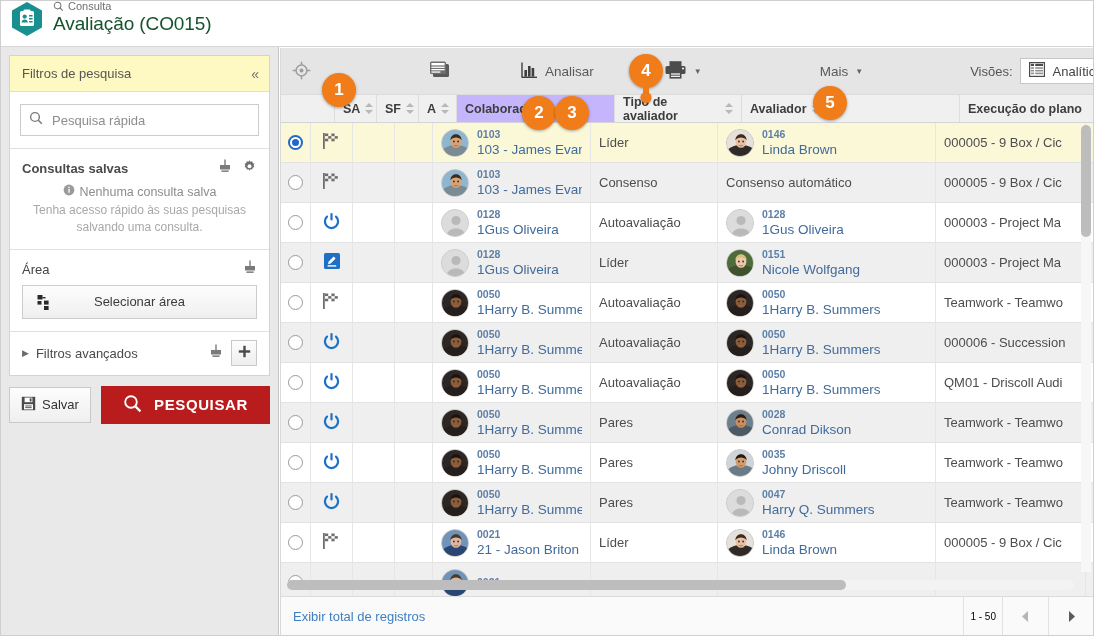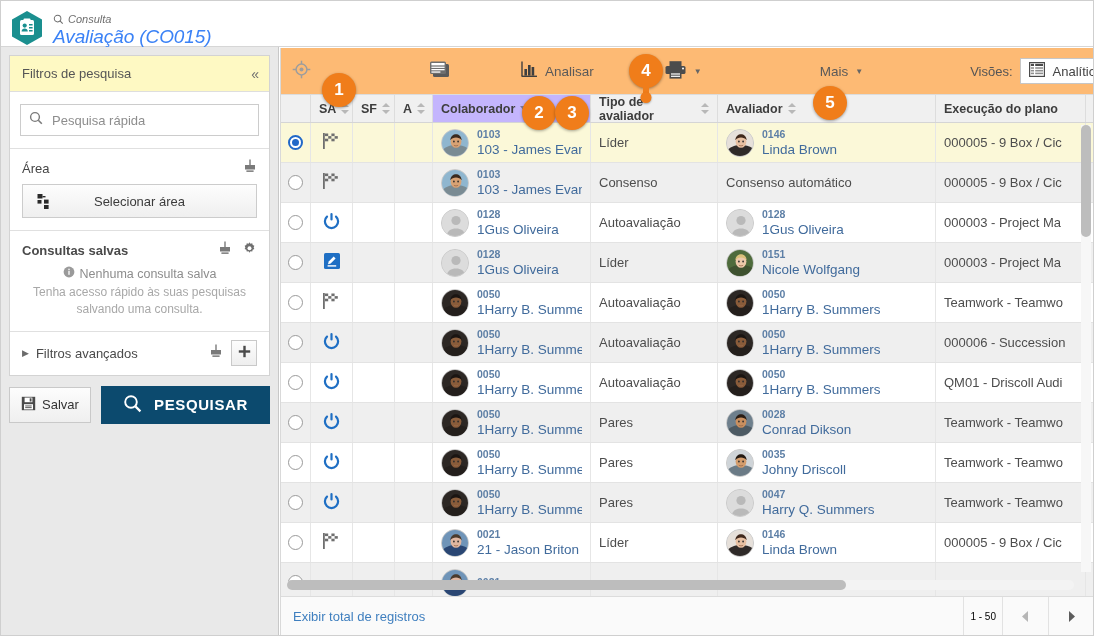--- a/index.html
+++ b/index.html
@@ -17,37 +17,36 @@
     border: 1px solid #cfcfcf;
     overflow: hidden;
   }
 
   
   .app-header {
     position: absolute; left: 0; top: 0;
     width: 1094px; height: 46px;
     background: #ffffff;
     border-bottom: 1px solid #d6d6d6;
-    display: flex; align-items: flex-end;
+    display: flex; align-items: flex-start;
     padding-left: 10px;
-    font-style: italic;
   }
   .hex {
     width: 32px; height: 36px; position: relative; flex: 0 0 32px;
   }
   .hex svg { display:block; }
   .header-texts { margin-left: 10px; line-height: 1; }
   .header-eyebrow {
     font-size: 11px; color: #6f6f6f;
     display: flex; align-items: center; gap: 4px;
     margin-bottom: 2px;
   }
   .header-eyebrow .mg { width:11px; height:11px; display:inline-block; }
   .header-title {
-    font-size: 19px; color: #3b82f6; font-weight: 400;
+    font-size: 19px; color: #14532d; font-weight: 400;
     letter-spacing: -0.1px;
   }
 
   
   .left-panel {
     position: absolute; left: 0; top: 46px;
     width: 278px; height: 590px;
     background: #e9e9e9;
     border-right: 1px solid #c8c8c8;
     padding: 8px;
@@ -127,37 +126,37 @@
     margin-top: 10px; display:flex; gap: 10px; align-items:center;
   }
   .btn-save {
     width: 82px; height: 36px;
     border: 1px solid #c9c9c9;
     background: linear-gradient(#fdfdfd,#efefef);
     display:flex; align-items:center; justify-content:center; gap:6px;
     font-size: 13px; color: #333; cursor: pointer;
   }
   .btn-search {
-    flex: 1; height: 38px; background: #0c4a6e;
+    flex: 1; height: 38px; background: #b91c1c;
     display:flex; align-items:center; justify-content:center; gap:12px;
     color:#fff; font-size: 15px; font-weight: 700; letter-spacing: .6px;
     cursor: pointer;
   }
 
   
   .main-panel {
     position: absolute; left: 279px; top: 47px;
     width: 814px; height: 588px;
     background: #ffffff;
     border-left: 1px solid #d9d9d9;
   }
   .toolbar {
-    height: 47px; background: #fdba74;
+    height: 47px; background: #e5e5e5;
     border-bottom: 1px solid #dcdcdc;
-    display: flex; align-items: center;
+    display: flex; 
     position: relative;
     gap: 48px;
   }
   .tb-sep { width: 1px; height: 47px; background: #e2e2e2; }
   .tb-item {
     height: 47px; display: flex; align-items: center;
     padding: 0 11px; gap: 7px; cursor: pointer;
     font-size: 13.5px; color: #5a5a5a;
   }
   .tb-caret { font-size: 8px; color: #666; }
@@ -173,20 +172,21 @@
   }
   .visoes-select .vcaret { margin-left:auto; font-size: 9px; color: #555; }
 
   
   .grid-wrap { position: relative; height: 501px; }
   .grid-header {
     display: flex; height: 28px;
     background: #f0f0f0;
     border-bottom: 1px solid #d5d5d5;
     align-items: stretch;
+    padding-left: 24px;
   }
   .gh {
     display:flex; align-items:center; gap:5px;
     font-size: 12.5px; color: #3d3d3d; font-weight: 700;
     border-right: 1px solid #dddddd;
     padding: 0 8px; cursor: pointer;
     background: #f0f0f0;
   }
   .gh.active { background: #c4b5fd; }
   .sort-ico { display:inline-block; width:9px; height:11px; position:relative; opacity:.55; }
@@ -346,45 +346,20 @@
                 <circle cx="6" cy="6" r="4.4" fill="none" stroke="#7a7a7a" stroke-width="1.4"></circle>
                 <line x1="9.3" y1="9.3" x2="12.8" y2="12.8" stroke="#7a7a7a" stroke-width="1.6"></line>
               </svg>
           </span>
           <input type="text" placeholder="Pesquisa rápida" style="">
         </div>
       </div>
 
       <div class="sec">
         <div class="sec-head">
-          <span class="sec-title normal">Área</span>
-          <span>
-            <svg width="14" height="15" viewBox="0 0 14 15">
-                <line x1="7" y1="0.5" x2="7" y2="6" stroke="#7a7a7a" stroke-width="1.4"></line>
-                <rect x="2" y="6" width="10" height="4.5" fill="#7a7a7a"></rect>
-                <rect x="3.4" y="11.4" width="7.2" height="1.5" fill="#7a7a7a"></rect>
-              </svg>
-          </span>
-        </div>
-        <div class="area-btn">
-          <span class="tree-ico">
-            <svg width="16" height="17" viewBox="0 0 16 17">
-                <rect x="0.5" y="1" width="5" height="4.5" fill="#2a2a2a"></rect>
-                <rect x="5.5" y="3" width="3" height="1.4" fill="#2a2a2a"></rect>
-                <rect x="0.5" y="7" width="4" height="3.6" fill="#2a2a2a"></rect>
-                <rect x="7" y="6.6" width="4.6" height="4" fill="#2a2a2a"></rect>
-                <rect x="7" y="12" width="4.6" height="4" fill="#2a2a2a"></rect>
-              </svg>
-          </span>
-          <span class="lbl">Selecionar área</span>
-        </div>
-      </div>
-
-      <div class="sec">
-        <div class="sec-head">
           <span class="sec-title">Consultas salvas</span>
           <span class="sec-icons">
             <span>
               <svg width="14" height="15" viewBox="0 0 14 15">
                   <line x1="7" y1="0.5" x2="7" y2="6" stroke="#7a7a7a" stroke-width="1.4"></line>
                   <rect x="2" y="6" width="10" height="4.5" fill="#7a7a7a"></rect>
                   <rect x="3.4" y="11.4" width="7.2" height="1.5" fill="#7a7a7a"></rect>
                 </svg>
             </span>
             <span>
@@ -399,20 +374,45 @@
           <span>
             <svg width="12" height="12" viewBox="0 0 12 12">
                 <circle cx="6" cy="6" r="5.4" fill="#9a9a9a"></circle>
                 <rect x="5.35" y="4.8" width="1.3" height="4" fill="#fff"></rect>
                 <rect x="5.35" y="2.7" width="1.3" height="1.4" fill="#fff"></rect>
               </svg>
           </span>
           <span>Nenhuma consulta salva</span>
         </div>
         <div class="empty-sub">Tenha acesso rápido às suas pesquisas salvando uma consulta.</div>
+      </div>
+
+      <div class="sec">
+        <div class="sec-head">
+          <span class="sec-title normal">Área</span>
+          <span>
+            <svg width="14" height="15" viewBox="0 0 14 15">
+                <line x1="7" y1="0.5" x2="7" y2="6" stroke="#7a7a7a" stroke-width="1.4"></line>
+                <rect x="2" y="6" width="10" height="4.5" fill="#7a7a7a"></rect>
+                <rect x="3.4" y="11.4" width="7.2" height="1.5" fill="#7a7a7a"></rect>
+              </svg>
+          </span>
+        </div>
+        <div class="area-btn">
+          <span class="tree-ico">
+            <svg width="16" height="17" viewBox="0 0 16 17">
+                <rect x="0.5" y="1" width="5" height="4.5" fill="#2a2a2a"></rect>
+                <rect x="5.5" y="3" width="3" height="1.4" fill="#2a2a2a"></rect>
+                <rect x="0.5" y="7" width="4" height="3.6" fill="#2a2a2a"></rect>
+                <rect x="7" y="6.6" width="4.6" height="4" fill="#2a2a2a"></rect>
+                <rect x="7" y="12" width="4.6" height="4" fill="#2a2a2a"></rect>
+              </svg>
+          </span>
+          <span class="lbl">Selecionar área</span>
+        </div>
       </div>
 
       <div class="adv-row">
         <span class="adv-left">
           <span class="adv-caret">▶</span>
           <span class="adv-label">Filtros avançados</span>
         </span>
         <span>
           <svg width="14" height="15" viewBox="0 0 14 15">
               <line x1="7" y1="0.5" x2="7" y2="6" stroke="#7a7a7a" stroke-width="1.4"></line>

